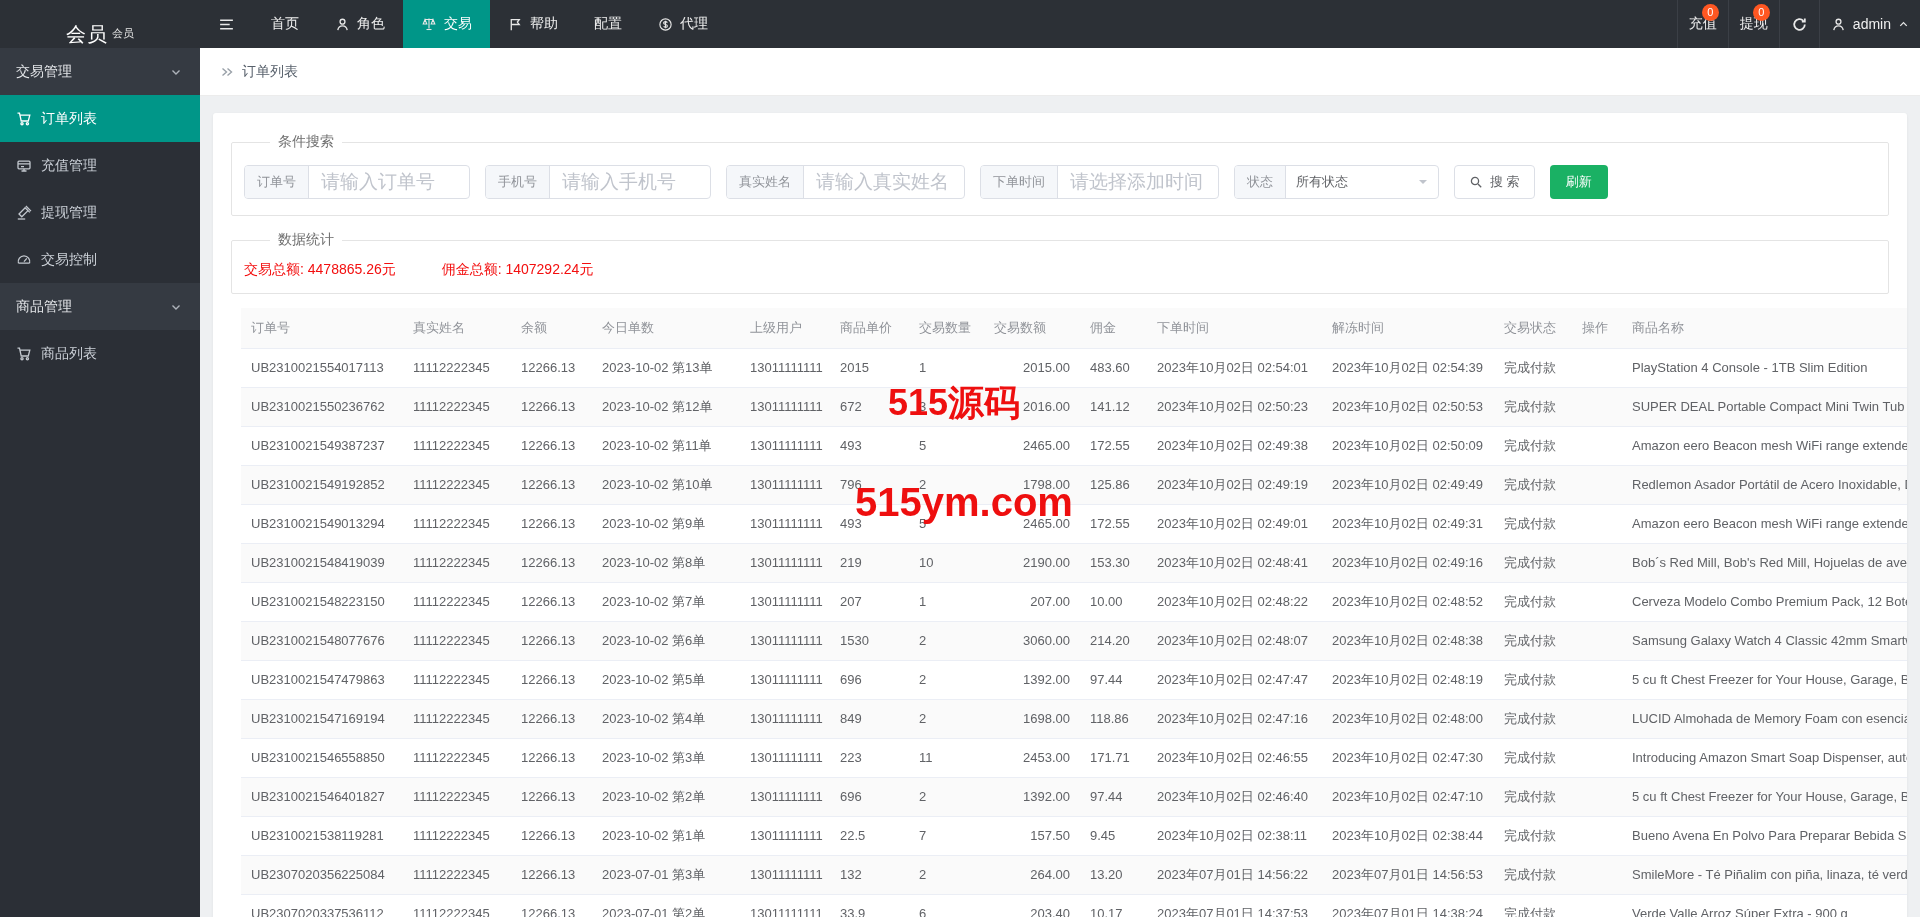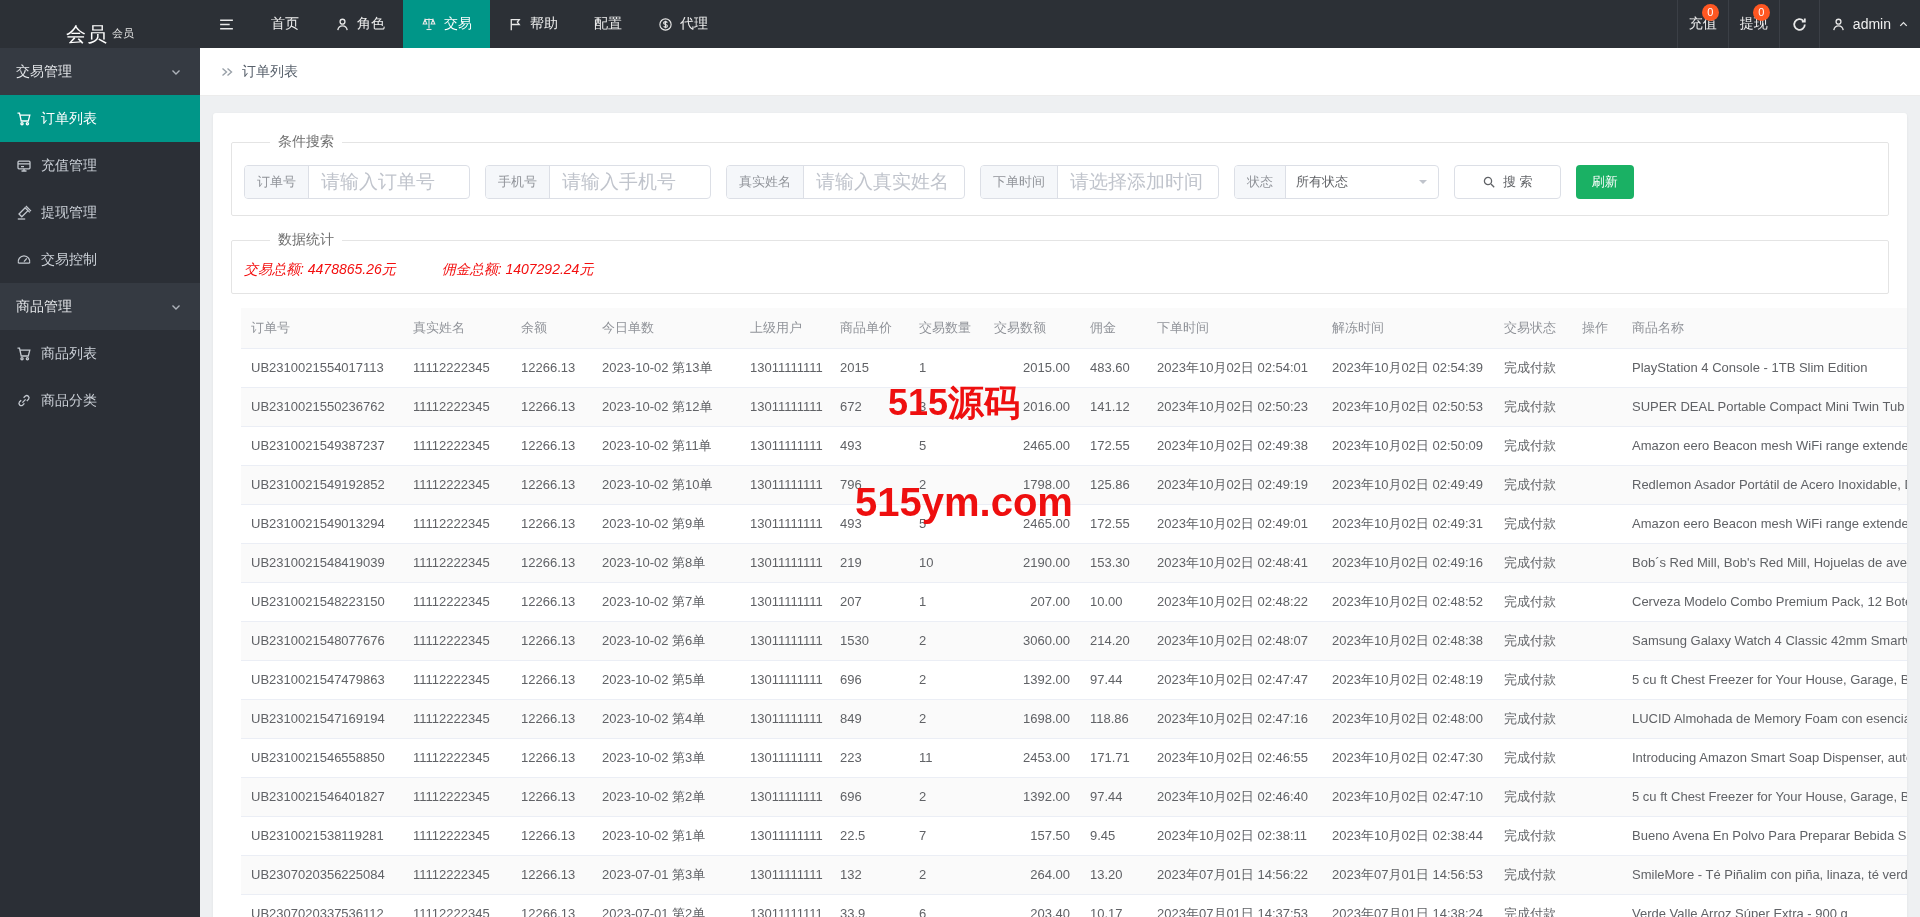--- a/index.html
+++ b/index.html
@@ -41,26 +41,26 @@
   .card{background:#fff; border-radius:3px; box-shadow:0 1px 3px rgba(0,0,0,.06); padding:20px 18px; height:1200px; position:relative; overflow:hidden;}
 
   fieldset{border:1px solid #e4e4e4; border-radius:2px; padding:14px 12px 16px;}
   fieldset legend{margin-left:26px; padding:0 8px; font-size:14px; color:#6f6f6f;}
   .form-row{display:flex; align-items:center; gap:15px; flex-wrap:nowrap;}
   .field{display:flex; height:34px; border:1px solid #dcdfe6; border-radius:4px; overflow:hidden; background:#fff;}
   .field-label{background:#f5f7fa; color:#909399; font-size:13px; display:flex; align-items:center; padding:0 12px; border-right:1px solid #dcdfe6; white-space:nowrap;}
   .field input{border:none; outline:none; padding:0 12px; font-size:19px; width:160px; color:#606266; background:transparent;}
   .field input::placeholder{color:#c0c4cc;}
   .select-box{display:flex; align-items:center; justify-content:space-between; width:152px; padding:0 10px; font-size:13px; color:#606266; cursor:pointer;}
-  .btn-search{height:34px; border:1px solid #dcdfe6; background:#fff; border-radius:4px; padding:0 27px; display:flex; align-items:center; gap:7px; font-size:13px; color:#606266; cursor:pointer;}
+  .btn-search{height:34px; border:1px solid #dcdfe6; background:#fff; border-radius:4px; padding:0 14px; display:flex; align-items:center; gap:7px; font-size:13px; color:#606266; cursor:pointer;}
   .btn-refresh{height:34px; border:none; background:var(--refresh); color:#fff; border-radius:4px; padding:0 16px; font-size:13px; cursor:pointer;}
 
   .stats-box{margin-top:15px; padding:12px 12px 14px;}
   .stats-line{font-size:14px; color:var(--stats-red);}
-  .stats-line .stat{margin-right:42px;font-style:italic;}
+  .stats-line .stat{margin-right:42px;}
 
   
   .table-wrap{margin-top:14px; margin-right:-18px; padding-left:10px; overflow:hidden;}
   table{table-layout:fixed; width:1741px; border-collapse:collapse; font-size:13px; color:#606266;}
   th{font-weight:normal; text-align:left; color:#909399; height:40px; padding:0 10px; background:#fafafa; border-bottom:1px solid #ebeef5; white-space:nowrap; overflow:hidden;}
   td{height:39px; padding:0 10px; border-bottom:1px solid #ebeef5; white-space:nowrap; overflow:hidden;}
   tbody tr:nth-child(even){background:#fafafa;}
   td:nth-child(8){text-align:right;}
 
   
@@ -218,29 +218,20 @@
   </div>
   <div class="menu-item">
     <span class="micon">
       <svg width="16" height="16" viewBox="0 0 16 16" fill="none" stroke="currentColor" stroke-width="1.3">
           <path d="M1.5 2.2h2l1.7 7.8h7.1l1.5-5.8H4.3"></path>
           <circle cx="6" cy="12.8" r="1.1"></circle>
           <circle cx="11.4" cy="12.8" r="1.1"></circle>
         </svg>
     </span>
     <span>商品列表</span>
-  </div>
-  <div class="menu-item">
-    <span class="micon">
-      <svg width="16" height="16" viewBox="0 0 16 16" fill="none" stroke="currentColor" stroke-width="1.3">
-          <path d="M6.4 9.6l3.2-3.2"></path>
-          <path d="M5.2 7.2L3.4 9a2.3 2.3 0 0 0 3.2 3.2l1.8-1.8M7.6 4.8l1.8-1.8a2.3 2.3 0 0 1 3.2 3.2l-1.8 1.8"></path>
-        </svg>
-    </span>
-    <span>商品分类</span>
   </div>
 </aside>
 
 <div class="breadcrumb">
   <span class="bicon">
     <svg width="14" height="14" viewBox="0 0 14 14" fill="none" stroke="currentColor" stroke-width="1.4">
         <path d="M2.5 3.5L6.5 7l-4 3.5M7.5 3.5L11.5 7l-4 3.5"></path>
       </svg>
   </span>
   <span>订单列表</span>

